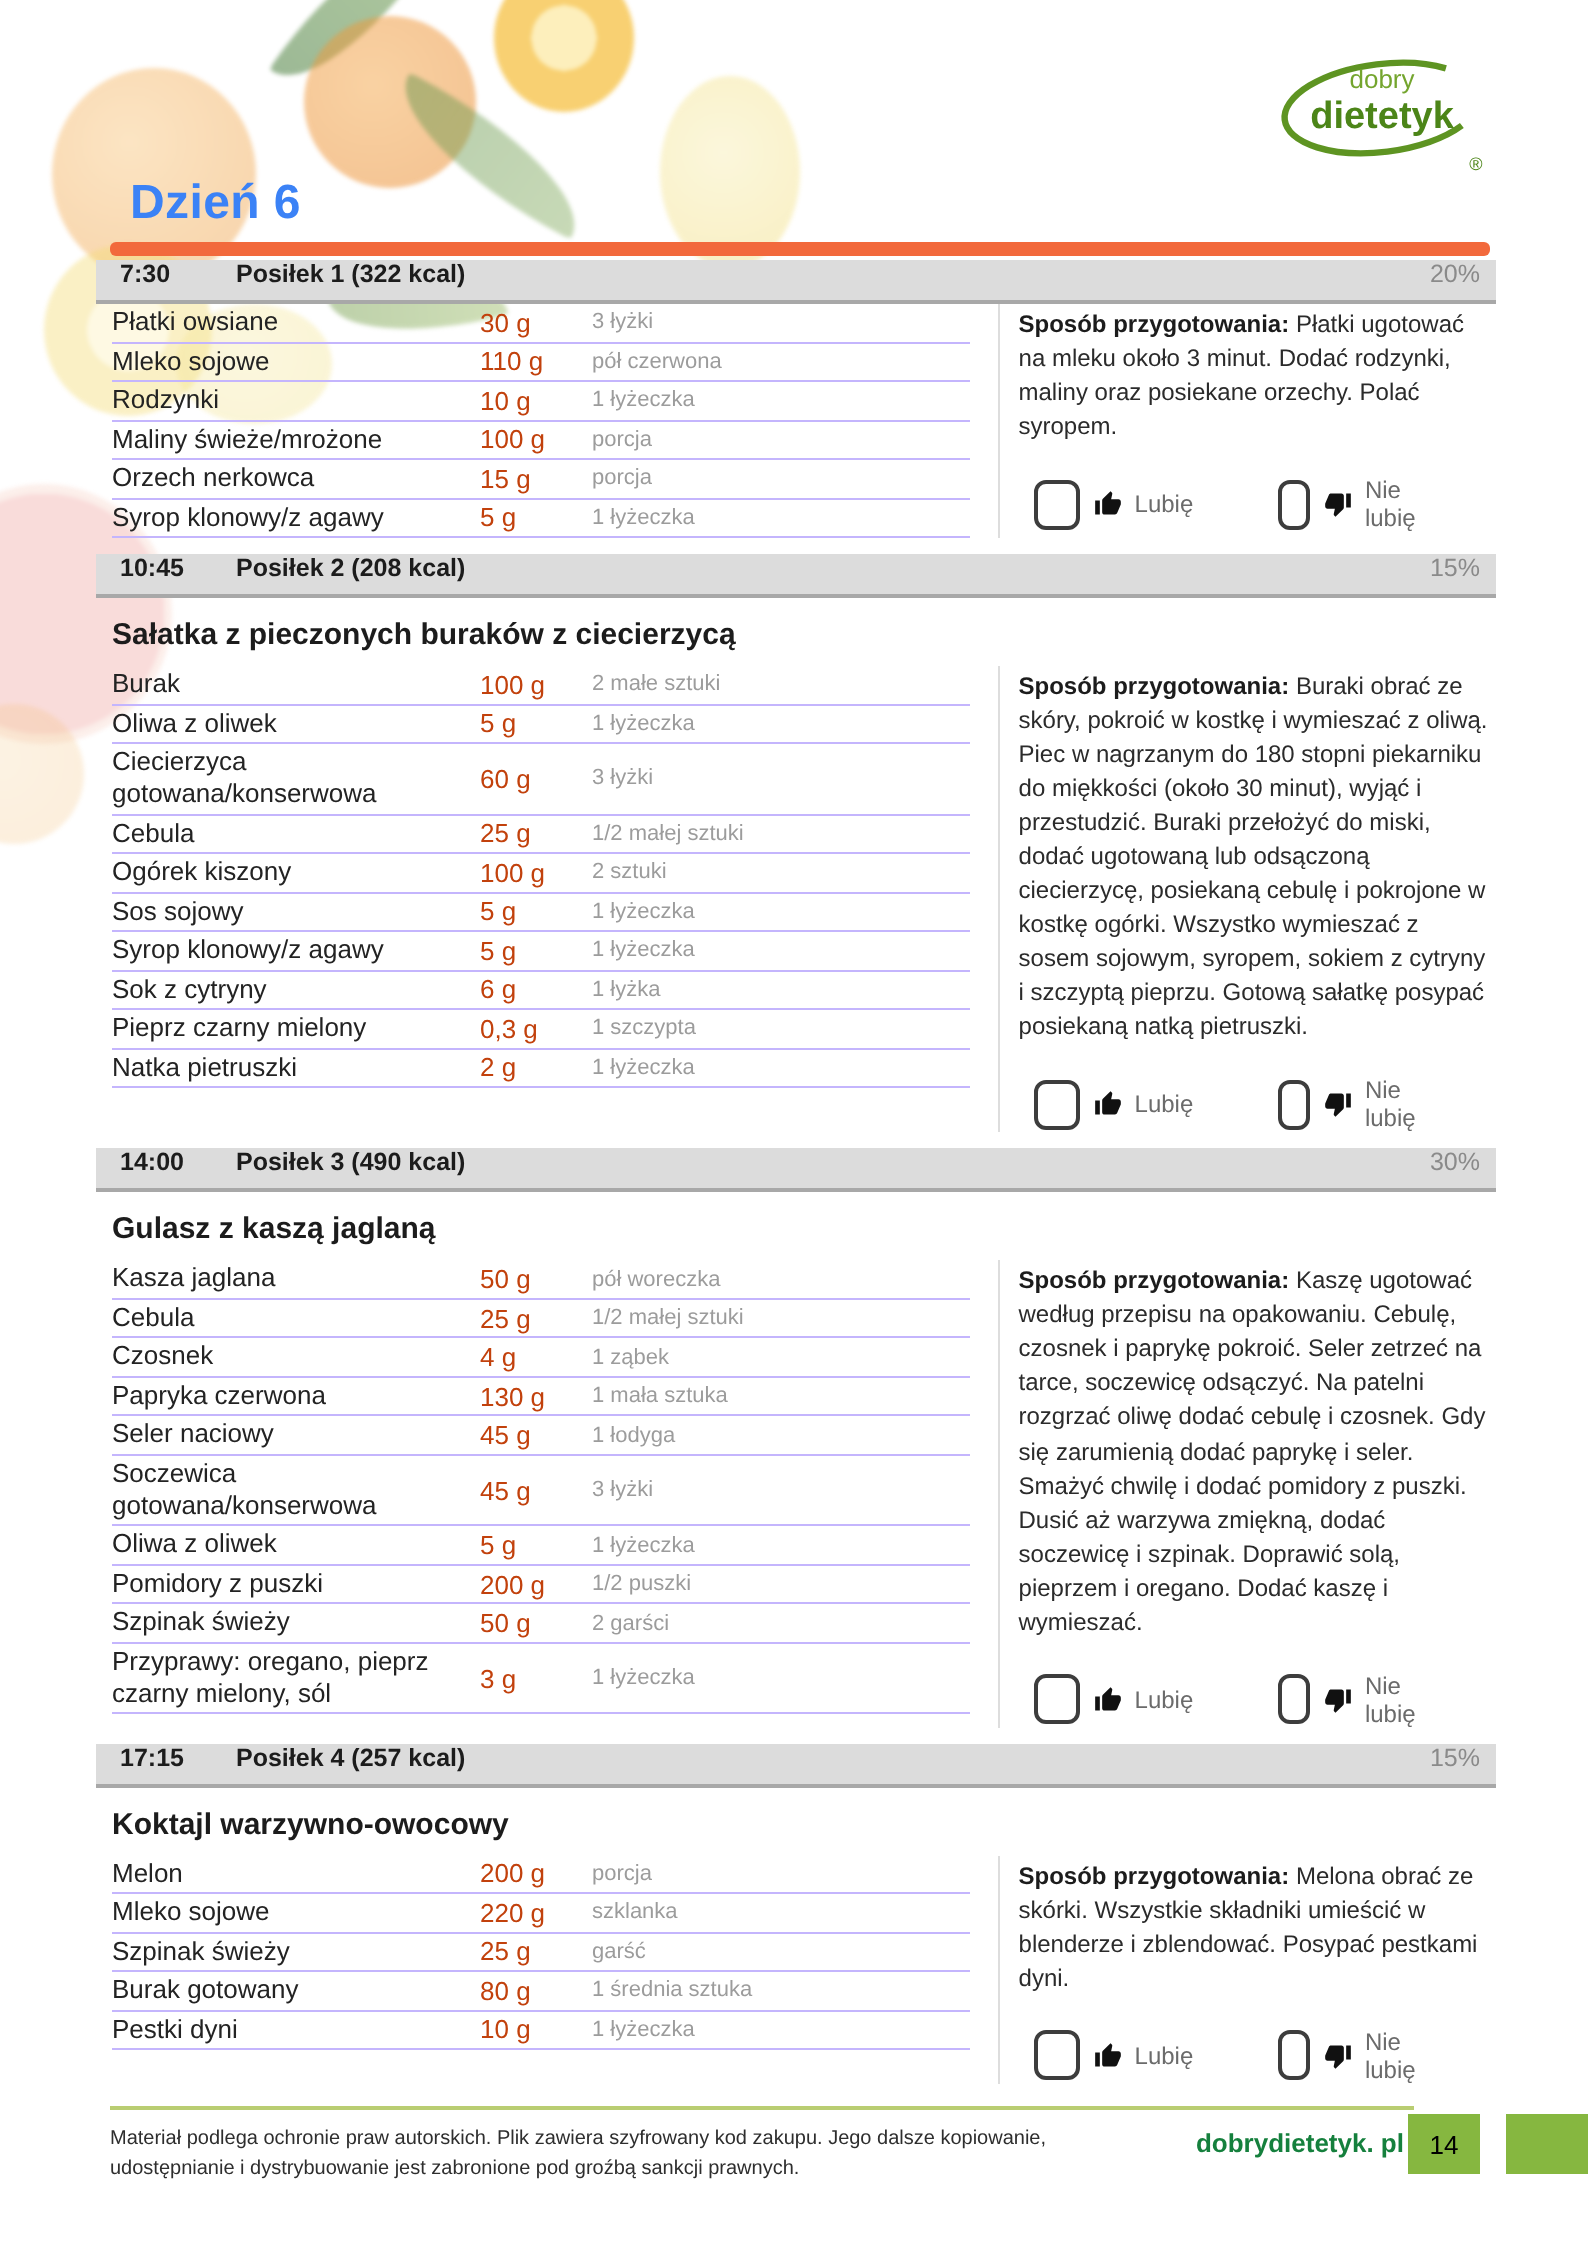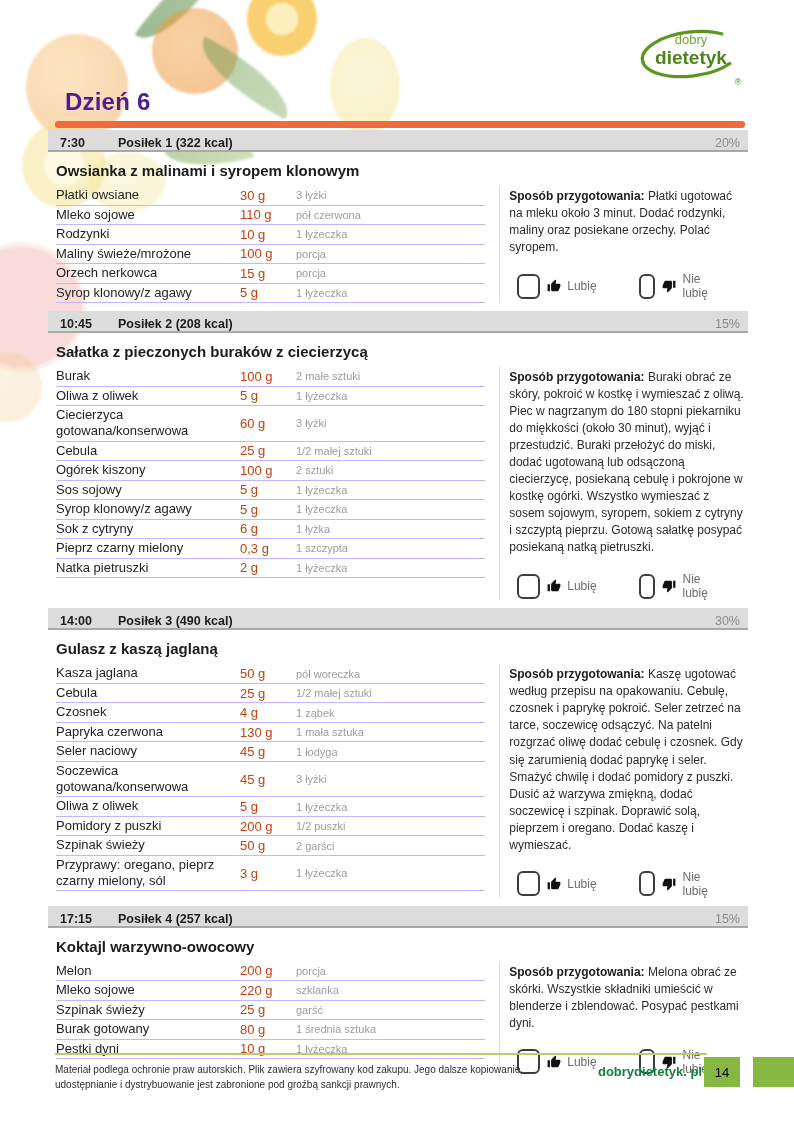--- a/index.html
+++ b/index.html
@@ -28,28 +28,28 @@
   .d-lemon2 { left:88px; top:152px; width:78px; height:60px; border-radius:50%;
     background:radial-gradient(circle at 45% 40%, #f7eba4 0%, #f1df82 100%); opacity:.35; }
   .d-grapefruit { left:-42px; top:242px; width:128px; height:130px; border-radius:50%;
     background:radial-gradient(circle, #f2a9a5 0 66%, #f8d7cc 66% 78%, #f4e7c8 78% 100%); opacity:.4; }
   .d-orange2 { left:-28px; top:352px; width:70px; height:70px; border-radius:50%;
     background:radial-gradient(circle at 40% 40%, #f6c983, #f0b05c); opacity:.22; }
 
   
   .logo { position:absolute; right:46px; top:22px; width:110px; height:72px; z-index:2; }
   .day-title { position:absolute; left:65px; top:88px; z-index:2;
-    font-size:24px; font-weight:bold; color:#4c1d95; letter-spacing:.2px; }
+    font-size:24px; font-weight:bold; color:#3b82f6; letter-spacing:.2px; }
   .day-bar { position:absolute; left:55px; top:121px; width:690px; height:7px;
     background:#F2693C; border-radius:3px; z-index:2; }
 
   
   .content { position:absolute; left:48px; top:130px; width:700px; z-index:1; }
   .meal { margin-bottom:8px; }
-  .meal-header { display:flex; align-items:flex-end; height:22px; background:#dcdcdc;
+  .meal-header { display:flex; align-items:flex-start; height:22px; background:#dcdcdc;
     border-bottom:2px solid #a8a8a8; padding:0 8px 0 12px; }
   .meal-time { font-size:12.5px; font-weight:bold; color:#1c1c1c; width:58px; }
   .meal-label { font-size:12.5px; font-weight:bold; color:#1c1c1c; }
   .meal-percent { margin-left:auto; font-size:12.5px; color:#8a8a8a; }
   .recipe-title { font-size:15px; font-weight:bold; color:#1c1c1c; margin:10px 0 7px 8px; }
   .meal-body { display:flex; align-items:stretch; }
   .ingredients { width:440px; padding-left:8px; }
   .col-divider { width:1px; background:#ddd; margin-left:14px; }
   .instructions { flex:1; padding-left:9px; padding-top:2px; }
   .row { display:flex; align-items:center; border-bottom:1px solid #c4b5fd; min-height:19.5px; padding:1px 0; }
@@ -102,21 +102,20 @@
   <div class="day-title">Dzień 6</div>
   <div class="day-bar"></div>
 
   <div class="content">
   <section class="meal">
     <div class="meal-header">
       <span class="meal-time">7:30</span>
       <span class="meal-label">Posiłek 1 (322 kcal)</span>
       <span class="meal-percent">20%</span>
     </div>
-    <div class="recipe-title">Owsianka z malinami i syropem klonowym</div>
     <div class="meal-body">
       <div class="ingredients">
   <div class="row">
     <span class="ing-name">Płatki owsiane</span>
     <span class="ing-amount">30 g</span>
     <span class="ing-measure">3 łyżki</span>
   </div>
 
   <div class="row">
     <span class="ing-name">Mleko sojowe</span>

